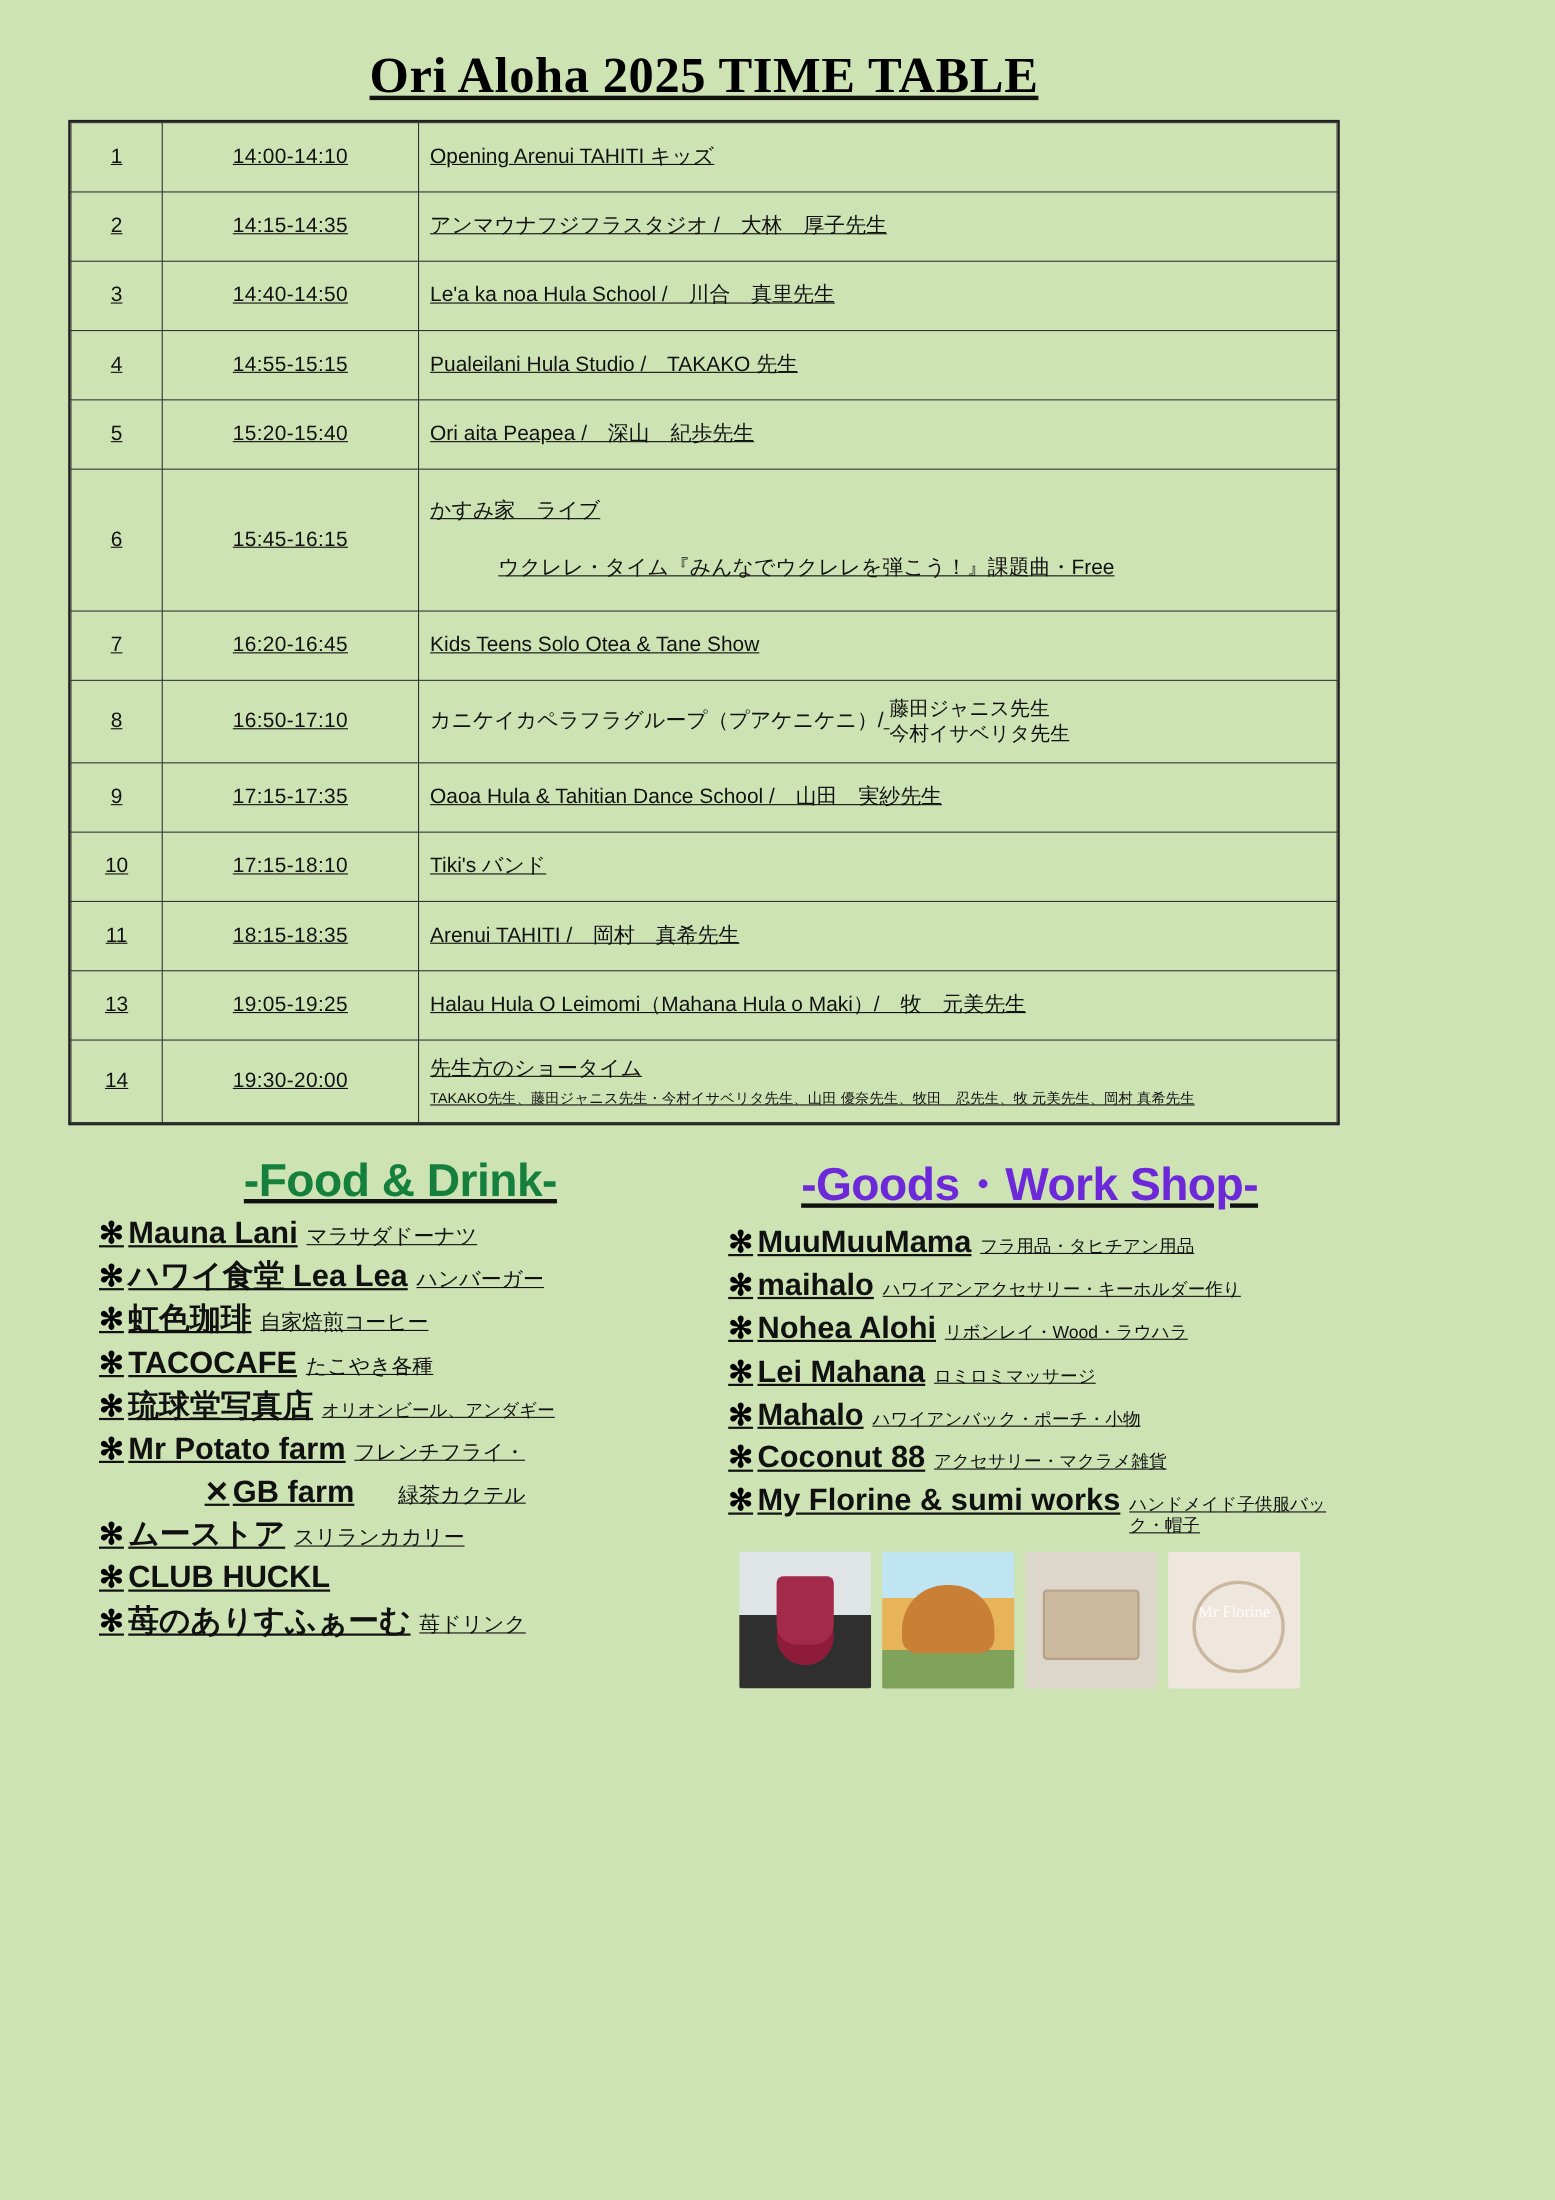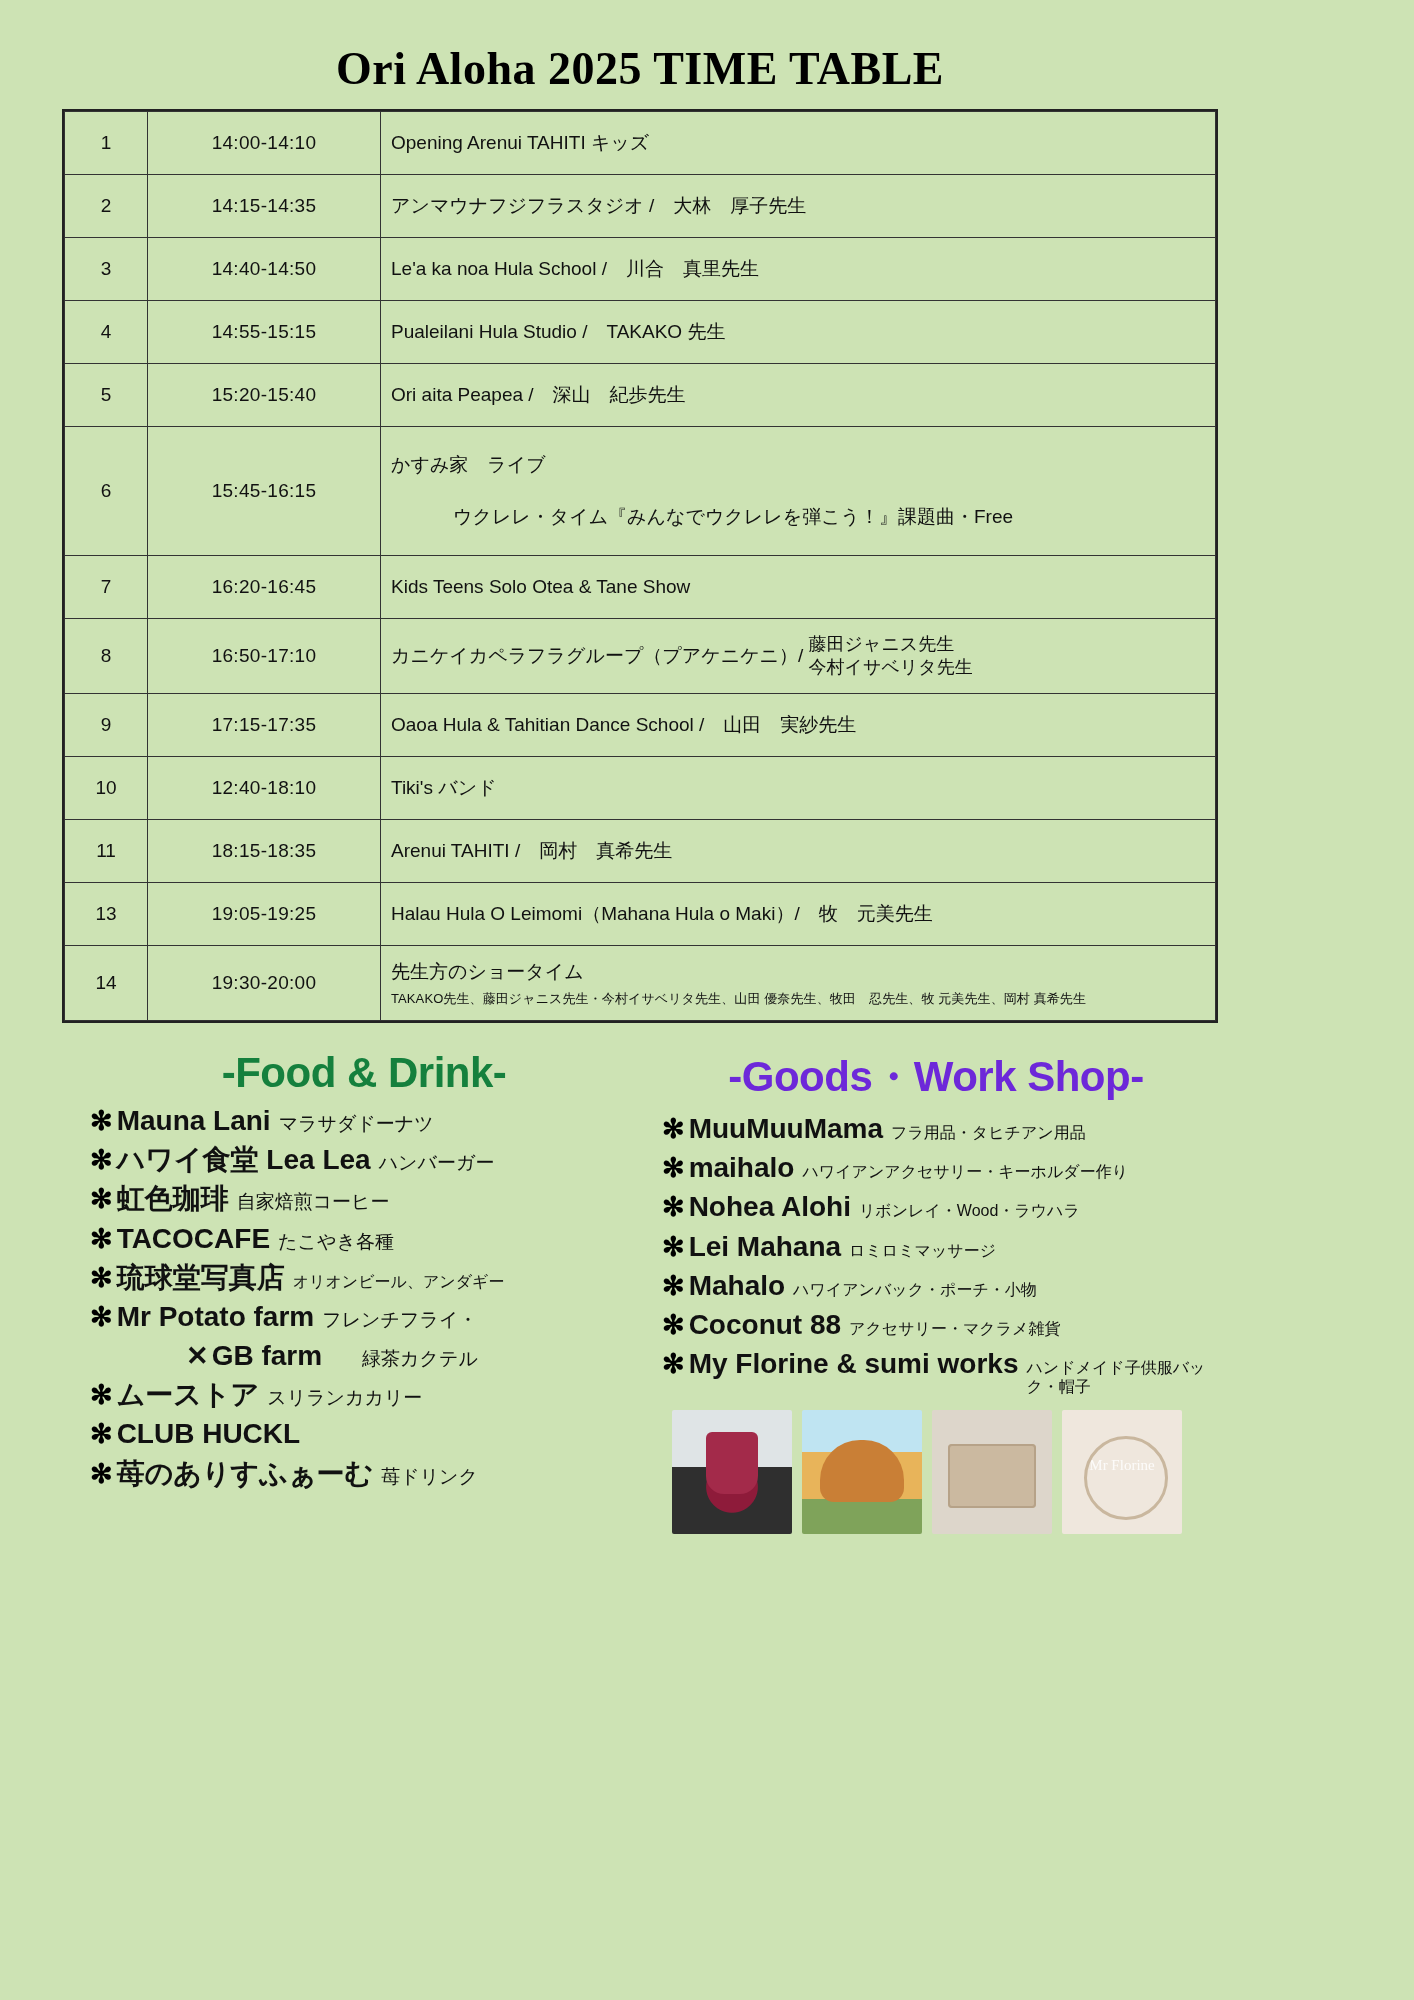--- a/index.html
+++ b/index.html
@@ -14,20 +14,21 @@
     color: #111;
     overflow: hidden;
     position: relative;
   }
   .page {
     width: 1280px;
     height: 2000px;
     position: relative;
     box-sizing: border-box;
     padding: 0;
+    text-decoration: underline;
   }
   .title {
     text-align: center;
     font-family: "Liberation Serif", serif;
     font-weight: bold;
     font-size: 46px;
     letter-spacing: 0.5px;
     padding-top: 42px;
     padding-bottom: 14px;
     color: #000;
@@ -288,21 +289,21 @@
             </span>
           </td>
         </tr>
         <tr class="r1">
           <td class="num">9</td>
           <td class="time">17:15-17:35</td>
           <td class="desc">Oaoa Hula &amp; Tahitian Dance School /　山田　実紗先生</td>
         </tr>
         <tr class="r1">
           <td class="num">10</td>
-          <td class="time">12:40-18:10</td>
+          <td class="time">17:15-18:10</td>
           <td class="desc">Tiki's バンド</td>
         </tr>
         <tr class="r1">
           <td class="num">11</td>
           <td class="time">18:15-18:35</td>
           <td class="desc">Arenui TAHITI /　岡村　真希先生</td>
         </tr>
         <tr class="r1">
           <td class="num">13</td>
           <td class="time">19:05-19:25</td>

